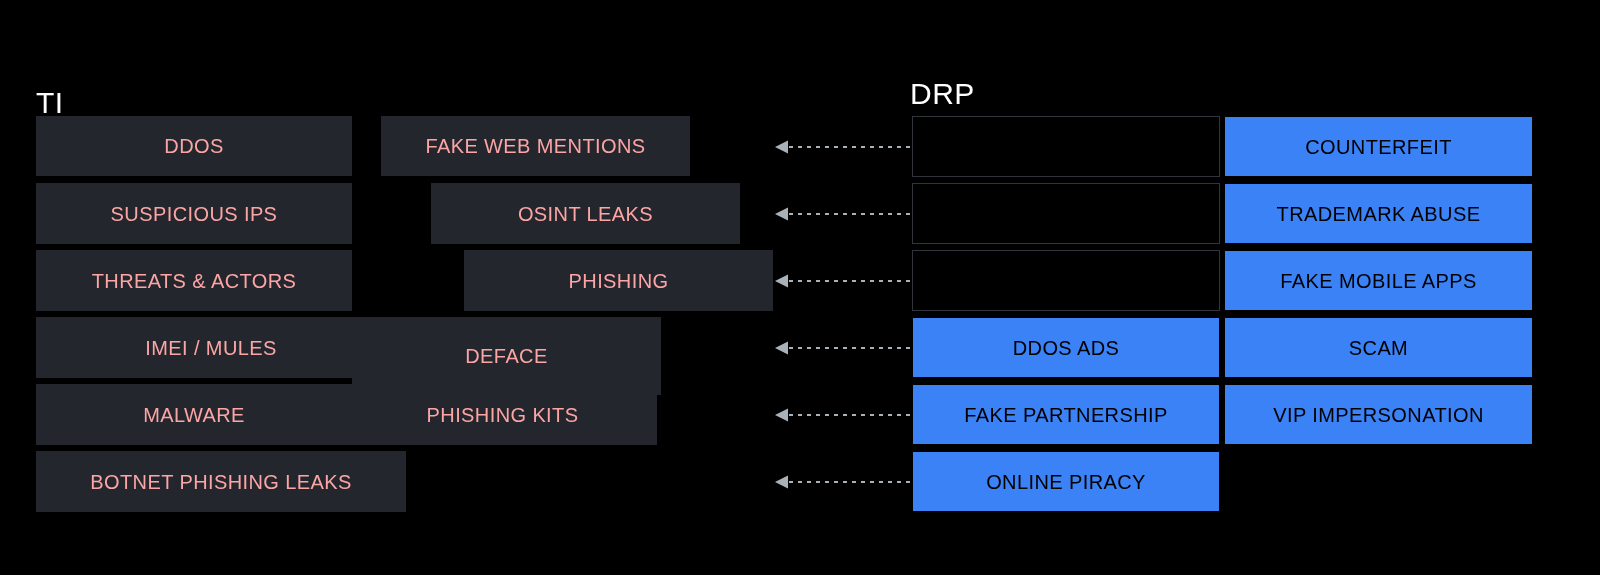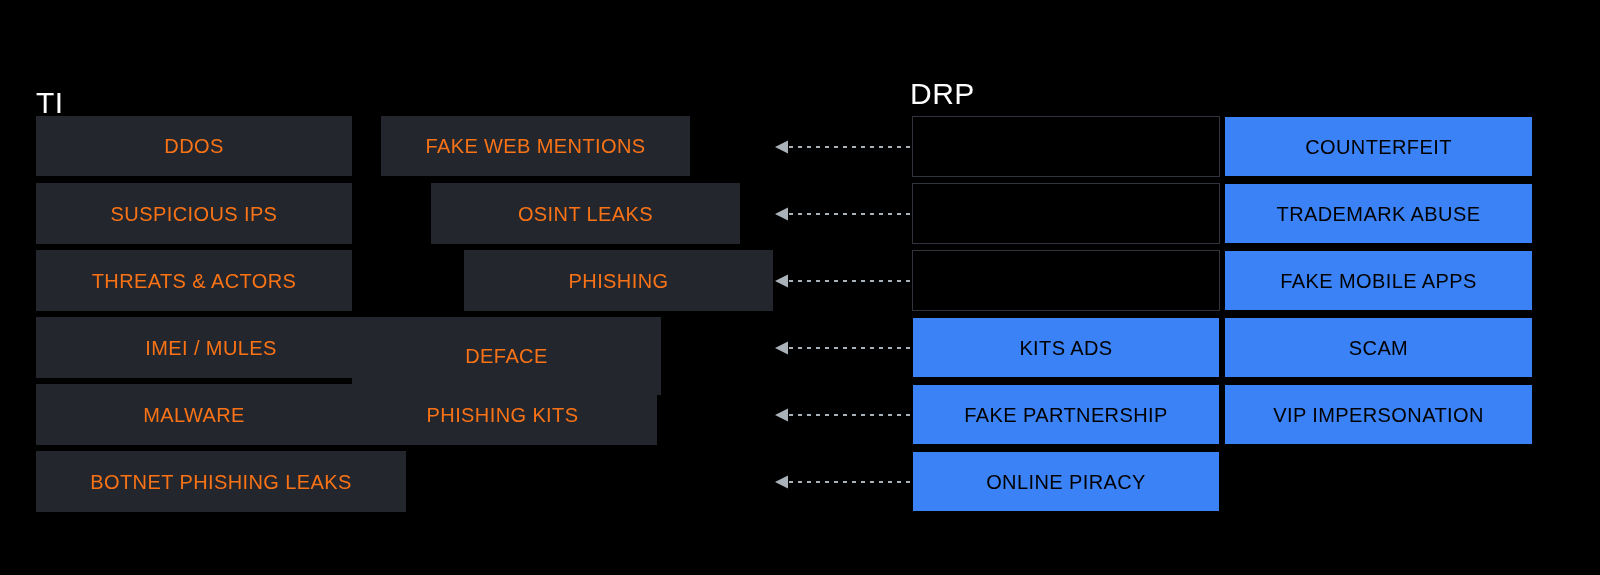--- a/index.html
+++ b/index.html
@@ -46,21 +46,21 @@
     font-size: 20px;
     font-weight: 400;
     letter-spacing: 0.4px;
     white-space: nowrap;
     line-height: 1;
   }
 
   
   .box.ti {
     background: #24262d;
-    color: #f97316;
+    color: #fca5a5;
     border: 1px solid #24262d;
   }
 
   
   .box.drp-light {
     background: #3b82f6;
     color: #000000;
     border: 1px solid #000000;
   }
 
@@ -142,21 +142,21 @@
   <div class="arrow" style="left:775px; top:475px; width:137px;">
     <svg width="137" height="14" viewBox="0 0 137 14">
       <polygon points="0,7 13,0.5 13,13.5" fill="#a9b1b9"></polygon>
       <line x1="14" y1="7" x2="137" y2="7" stroke="#a9b1b9" stroke-width="2" stroke-dasharray="4 5"></line>
     </svg>
   </div>
 
   <div class="box drp-empty" style="left:912px; top:116px; width:308px; height:61px;"></div>
   <div class="box drp-empty" style="left:912px; top:183px; width:308px; height:61px;"></div>
   <div class="box drp-empty" style="left:912px; top:250px; width:308px; height:61px;"></div>
-  <div class="box drp-light" style="left:912px; top:317px; width:308px; height:61px;">KITS ADS</div>
+  <div class="box drp-light" style="left:912px; top:317px; width:308px; height:61px;">DDOS ADS</div>
   <div class="box drp-light" style="left:912px; top:384px; width:308px; height:61px;">FAKE PARTNERSHIP</div>
   <div class="box drp-light" style="left:912px; top:451px; width:308px; height:61px;">ONLINE PIRACY</div>
 
   <div class="box drp-light" style="left:1224px; top:116px; width:309px; height:61px;">COUNTERFEIT</div>
   <div class="box drp-light" style="left:1224px; top:183px; width:309px; height:61px;">TRADEMARK ABUSE</div>
   <div class="box drp-light" style="left:1224px; top:250px; width:309px; height:61px;">FAKE MOBILE APPS</div>
   <div class="box drp-light" style="left:1224px; top:317px; width:309px; height:61px;">SCAM</div>
   <div class="box drp-light" style="left:1224px; top:384px; width:309px; height:61px;">VIP IMPERSONATION</div>
   <div class="box void" style="left:1224px; top:451px; width:309px; height:61px;"></div>
 

